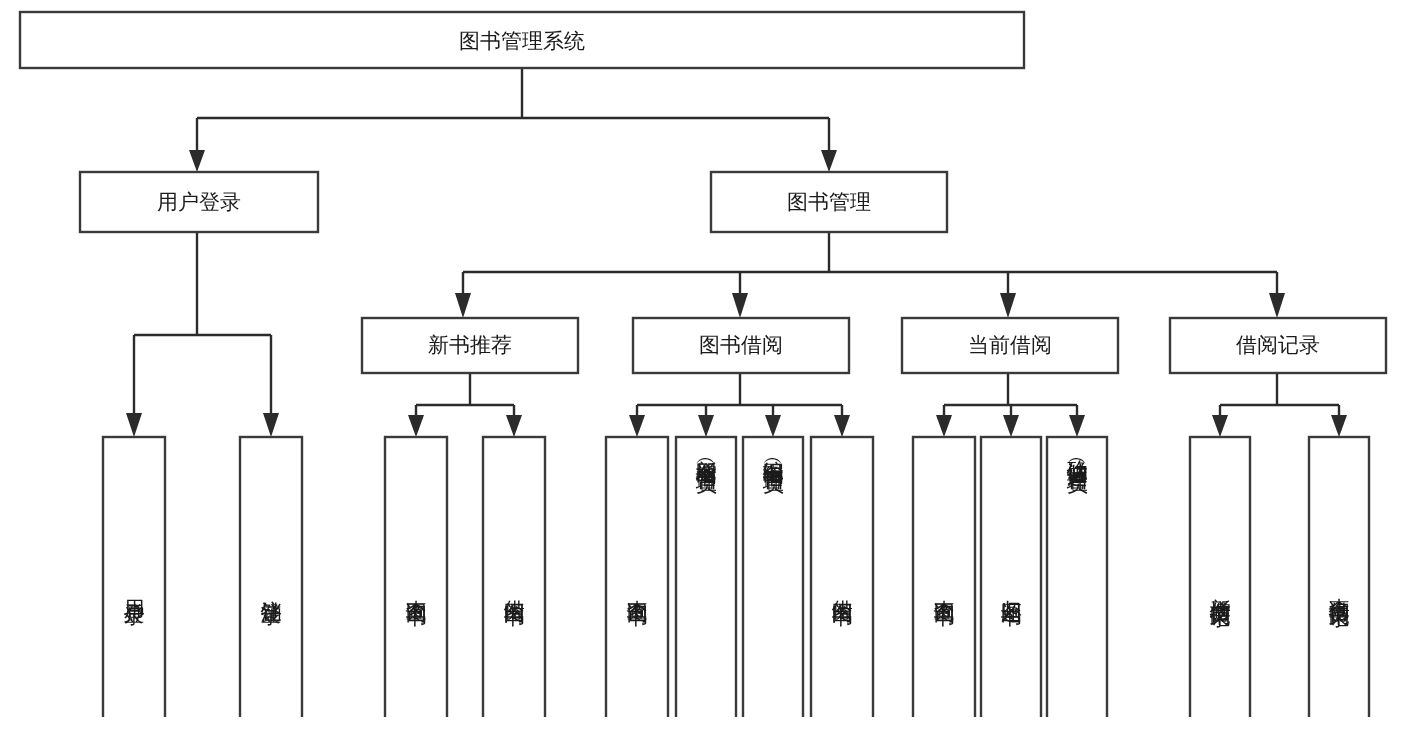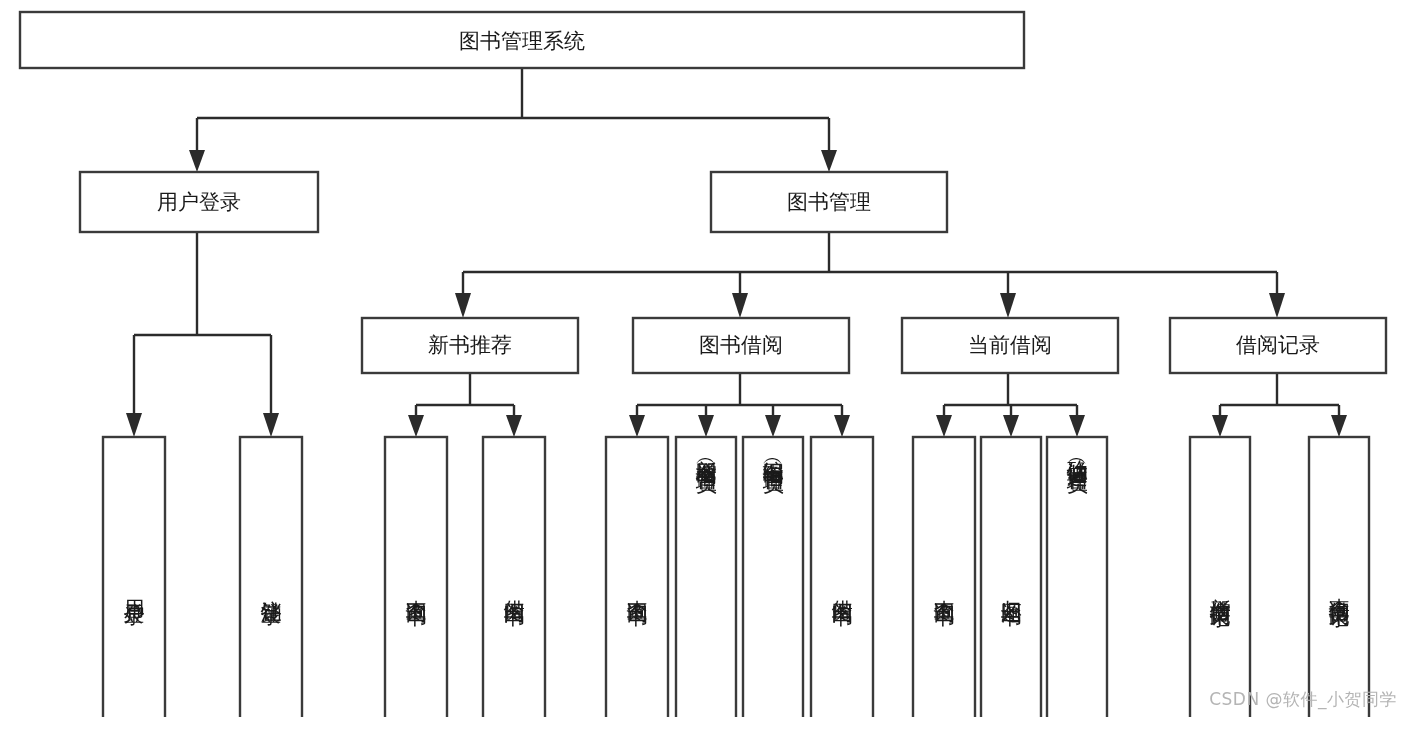--- a/index.html
+++ b/index.html
@@ -236,15 +236,14 @@
     <span class="leaf-label" style="margin-top:6px;">确认归还（管理员）</span>
   </div>
 
   <div class="leaf-label-wrap" style="left:1190px; top:437px; width:60px; height:299px;">
     <span class="leaf-label">新增借阅记录</span>
   </div>
   <div class="leaf-label-wrap" style="left:1309px; top:437px; width:60px; height:299px;">
     <span class="leaf-label">查询借阅记录</span>
   </div>
 
-  <div class="watermark">CSDN @软件_小贺同学</div>
 
 </div>
 
 </body></html>

